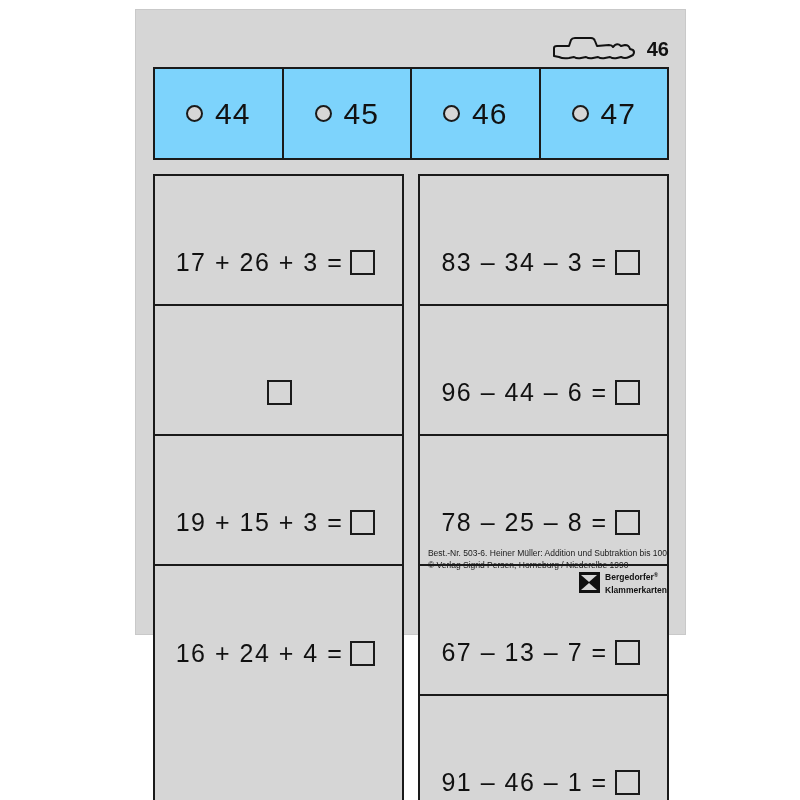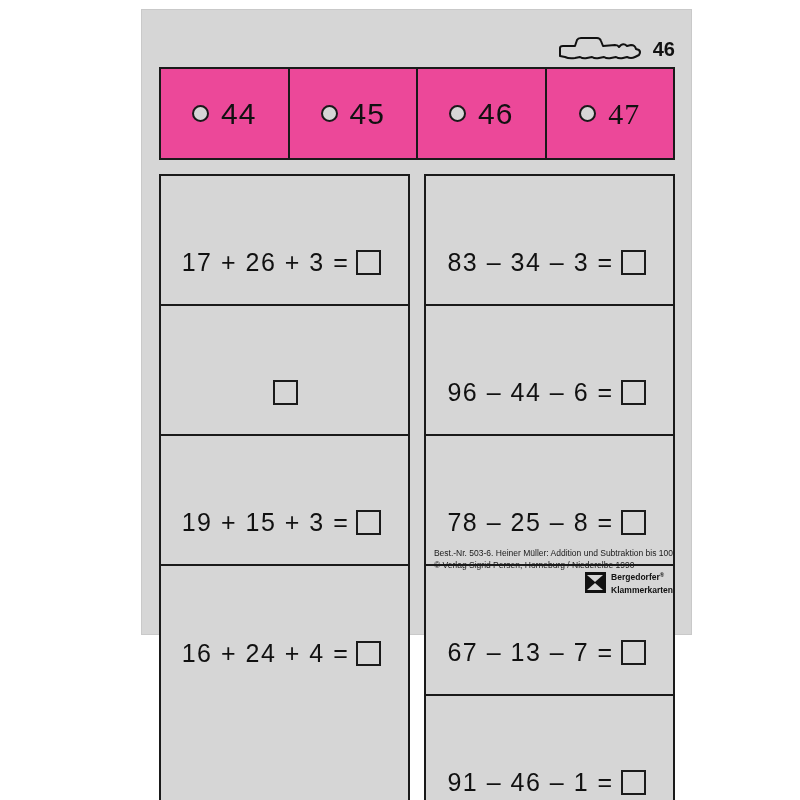--- a/index.html
+++ b/index.html
@@ -8,21 +8,21 @@
     background: #ffffff;
   }
   body {
     width: 800px;
     height: 800px;
     font-family: "Liberation Sans", sans-serif;
     overflow: hidden;
   }
   .page {
     position: absolute;
-    left: 142px;
+    left: 136px;
     top: 10px;
     width: 549px;
     height: 624px;
     background: #d6d6d6;
     box-shadow: 0 0 0 1px #c9c9c9;
   }
   
   .header {
     position: absolute;
     right: 16px;
@@ -45,32 +45,32 @@
   
   .selector-row {
     position: absolute;
     left: 17px;
     top: 57px;
     width: 516px;
     height: 93px;
     display: flex;
     border: 2px solid #1a1a1a;
     box-sizing: border-box;
-    background: #ec4899;
+    background: #7dd3fc;
   }
   .selector-cell {
     flex: 1 1 0;
     border-right: 2px solid #1a1a1a;
     box-sizing: border-box;
     display: flex;
     align-items: center;
     justify-content: center;
     gap: 12px;
   }
-  .selector-cell:last-child { border-right: none; font-family: Liberation Serif, serif; }
+  .selector-cell:last-child { border-right: none; }
   .radio {
     width: 17px;
     height: 17px;
     border: 2px solid #1a1a1a;
     border-radius: 50%;
     box-sizing: border-box;
     background: #d6d6d6;
   }
   .selector-label {
     font-size: 30px;

